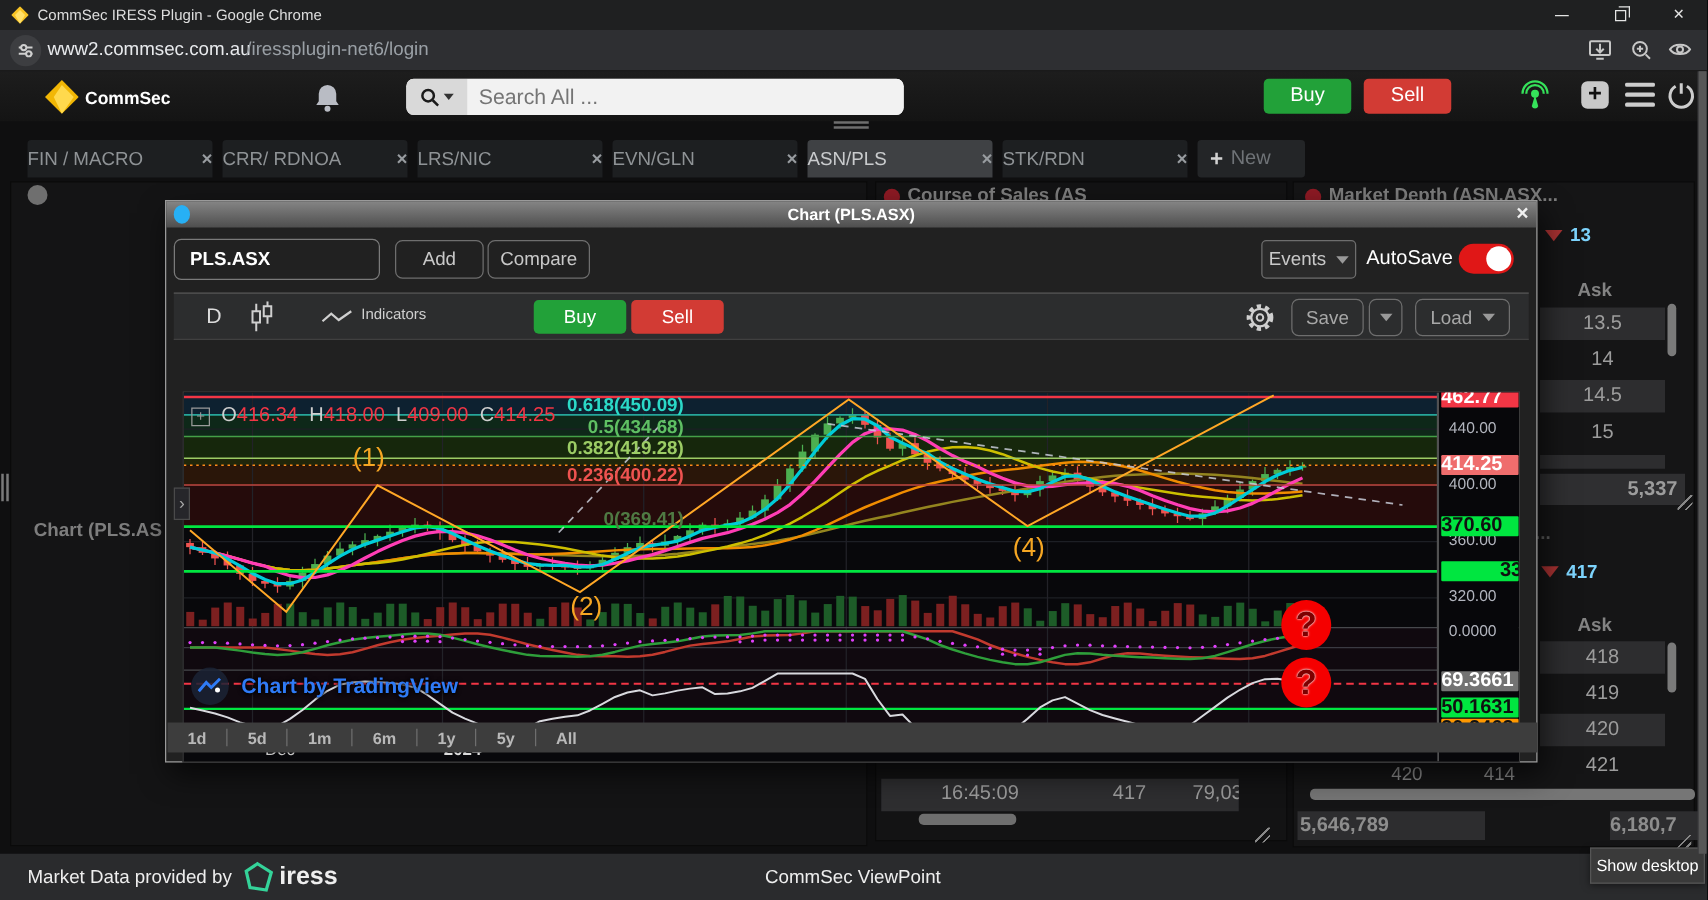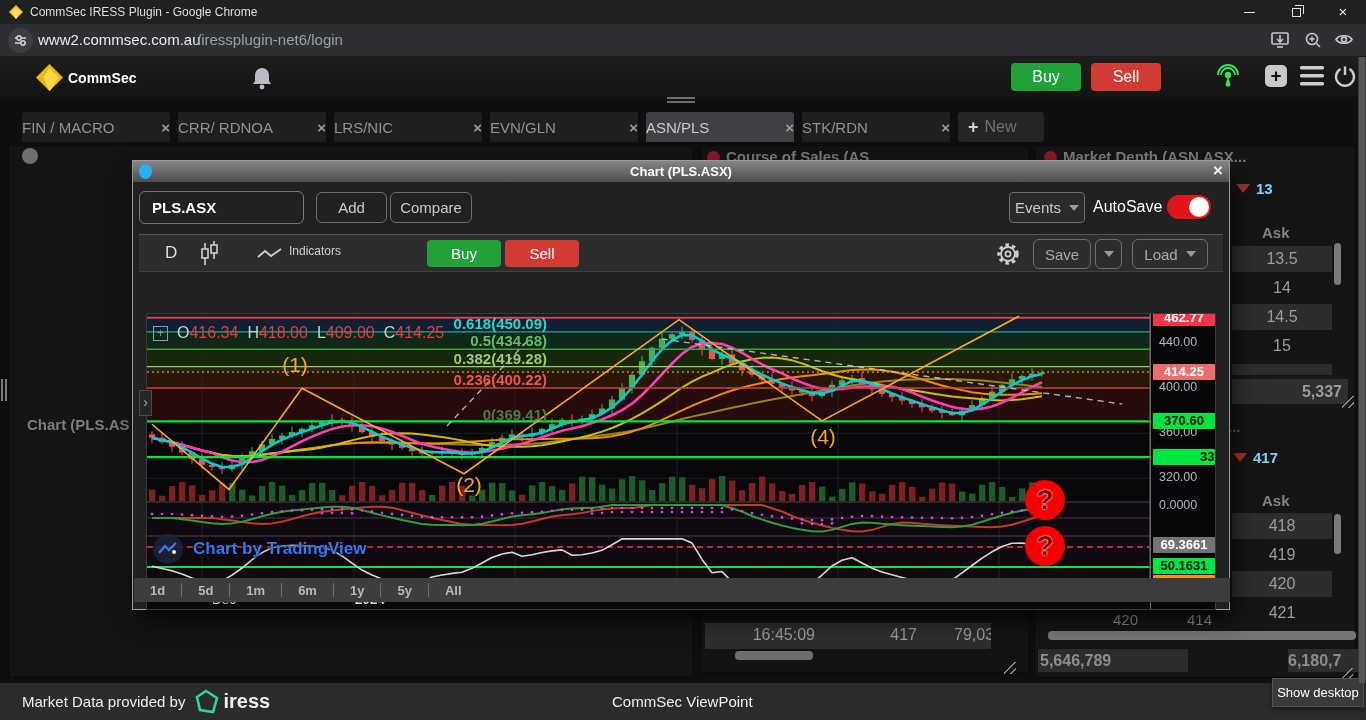--- a/index.html
+++ b/index.html
@@ -31,22 +31,22 @@
   .modal{left:132px;top:160px;width:1098px;height:450px;background:#212121;border:1px solid #9a9a9a;
          box-shadow:4px 10px 22px rgba(0,0,0,.65);}
   .mtitle{left:0;top:0;width:100%;height:21px;background:linear-gradient(#858585,#4e4e4e);
           display:flex;align-items:center;justify-content:center;color:#fff;font-size:13px;font-weight:bold;}
   .obtn{border:1px solid #6e6e6e;border-radius:6px;background:transparent;color:#c9c9c9;font-size:15px;
         display:flex;align-items:center;justify-content:center;}
   .toolbar{background:#2c2d2e;border-top:1px solid #565656;border-bottom:1px solid #404040;}
   .chartwrap{left:13px;top:118px;width:1070px;height:297px;background:#0b0b0e;overflow:hidden;border:1px solid #3a3a3a;margin-top:34px;}
   .pscale{position:absolute;left:1003px;top:0;width:67px;height:297px;background:#07070a;border-left:1px solid #6a6a6a;}
   .ptick{position:absolute;left:8px;color:#b2b5be;font-size:12.5px;}
-  .pbadge{position:absolute;left:2px;width:62px;height:16px;line-height:16px;text-align:center;
-          font-size:13px;font-weight:bold;border-radius:1px;}
+  .pbadge{position:absolute;left:2px;width:62px;height:16px;line-height:16px;text-align:left;
+          font-size:16px;font-weight:bold;border-radius:1px;}
   .legend{position:absolute;left:6px;top:10px;display:flex;align-items:center;gap:9px;font-size:16px;}
   .legend .lab{color:#cfcfcf;} .legend .val{color:#f23645;}
   .qmark{position:absolute;width:40px;height:40px;border-radius:50%;background:#f50000;color:#7d0000;
          font-size:28px;font-weight:bold;display:flex;align-items:center;justify-content:center;
          text-shadow:0 0 2px #fff,0 0 1px #fff;}
   .rangestrip{left:1px;top:417px;width:1096px;height:24px;background:#3d3d3d;display:flex;align-items:center;
               font-size:13px;font-weight:bold;color:#b8b8b8;}
   .rangeitem{padding:0 16px;} .rangesep{width:1px;height:14px;background:#6e6e6e;}
   .tvcredit{position:absolute;left:6px;top:220px;display:flex;align-items:center;gap:10px;}
   .tvtext{color:#2f7bf6;font-size:17px;font-weight:bold;text-shadow:0 1px 2px #000,0 0 4px rgba(0,0,0,.8);}
@@ -116,20 +116,32 @@
   <div class="abs appheader">
     <svg class="abs" style="left:36px;top:7px" width="27" height="27">
       <polygon points="13.5,0 27,13.5 13.5,27 0,13.5" fill="#f2b705"></polygon>
       <polygon points="13.5,4 23,13.5 13.5,27 7,13.5" fill="#ffd94d"></polygon>
     </svg>
     <span class="abs" style="left:68px;top:13px;color:#fff;font-size:14px;font-weight:bold">CommSec</span>
     <svg class="abs" style="left:250px;top:8px" width="24" height="26">
       <path d="M12,3 a7,7 0 0 1 7,7 v6 l2,3 h-18 l2,-3 v-6 a7,7 0 0 1 7,-7 z" fill="#b9bcc4"></path>
       <circle cx="12" cy="22" r="2.4" fill="#b9bcc4"></circle>
       </svg>
+    <div class="abs" style="left:325px;top:6px;width:398px;height:29px;background:#f2f2f2;border-radius:6px;overflow:hidden">
+      <div style="position:absolute;left:0;top:0;width:49px;height:29px;background:#d9d9d9;display:flex;align-items:center;justify-content:center;gap:3px">
+        <svg width="16" height="16">
+            <g stroke="#1a1a1a" stroke-width="2" fill="none">
+              <circle cx="6.5" cy="6.5" r="4.6"></circle>
+              <line x1="10.2" y1="10.2" x2="14.5" y2="14.5"></line>
+            </g>
+          </svg>
+        <div style="width:0;height:0;border-left:4px solid transparent;border-right:4px solid transparent;border-top:5px solid #333"></div>
+      </div>
+      <input style="position: absolute; left: 49px; top: 0px; width: 349px; height: 29px; border: 0px; outline: none; background: rgb(242, 242, 242); font-size: 17px; color: rgb(51, 51, 51); padding: 0px 9px; font-family: &quot;Liberation Sans&quot;, sans-serif;" placeholder="Search All ...">
+    </div>
     <div class="abs btn-green" style="left:1011px;top:6px;width:70px;height:28px">Buy</div>
     <div class="abs btn-red" style="left:1091px;top:6px;width:70px;height:28px">Sell</div>
     <svg class="abs" style="left:1216px;top:5px" width="24" height="30">
       <g stroke="#35e25a" stroke-width="1.8" fill="none">
         <path d="M5,13 a7,7 0 0 1 14,0"></path>
           <path d="M2,13 a10,10 0 0 1 20,0"></path>
         </g>
       <circle cx="12" cy="13" r="3.2" fill="#35e25a"></circle>
       <path d="M12,14 l2.6,9 a2.8,2.8 0 0 1 -5.2,0 z" fill="#35e25a"></path>
       </svg>

